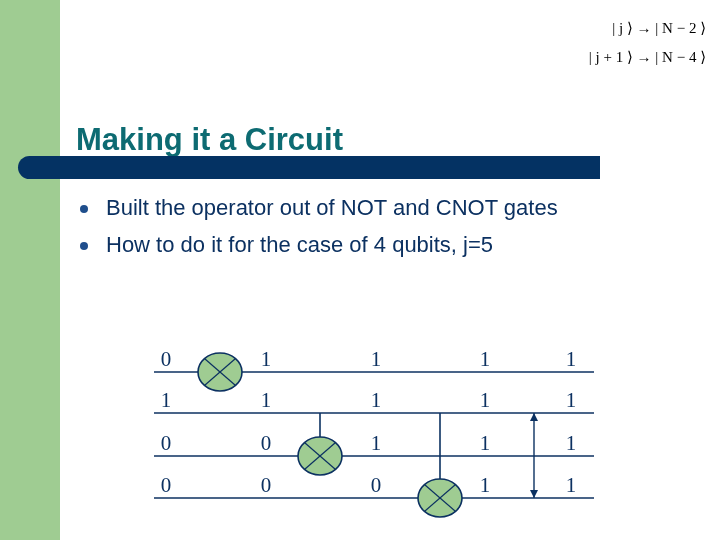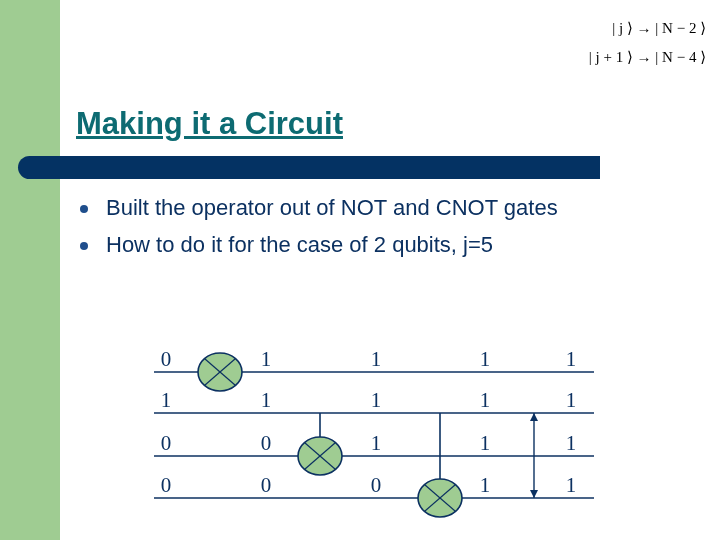--- a/index.html
+++ b/index.html
@@ -47,27 +47,26 @@
     font-family: "Liberation Serif", serif;
     font-size: 15px;
     color: #000000;
     line-height: 1.9;
   }
   .eq-line { white-space: nowrap; }
   
   .title {
     position: absolute;
     left: 76px;
-    top: 106px;
+    top: 122px;
     font-size: 31px;
     font-weight: bold;
     color: #0d6b72;
     letter-spacing: 0px;
     white-space: nowrap;
-    text-decoration: underline;
   }
   
   .rule-bar {
     position: absolute;
     left: 18px;
     top: 156px;
     width: 582px;
     height: 23px;
     background: #043263;
     border-top-left-radius: 12px;
@@ -141,21 +140,21 @@
 
   <div class="rule-bar"></div>
 
   <div class="bullets">
     <div class="bullet-row">
       <span class="bullet-mark"><span class="dot"></span></span>
       <span class="bullet-text">Built the operator out of NOT and CNOT gates</span>
     </div>
     <div class="bullet-row">
       <span class="bullet-mark"><span class="dot"></span></span>
-      <span class="bullet-text">How to do it for the case of 2 qubits, j=5</span>
+      <span class="bullet-text">How to do it for the case of 4 qubits, j=5</span>
     </div>
   </div>
 
   <div class="circuit">
     <svg width="720" height="540" viewBox="0 0 720 540" xmlns="http://www.w3.org/2000/svg">
       <g id="circuit-wires">
           <line x1="154" y1="372" x2="594" y2="372" stroke="#0c3161" stroke-width="1.6"></line>
           <line x1="154" y1="413" x2="594" y2="413" stroke="#0c3161" stroke-width="1.6"></line>
           <line x1="154" y1="456" x2="594" y2="456" stroke="#0c3161" stroke-width="1.6"></line>
           <line x1="154" y1="498" x2="594" y2="498" stroke="#0c3161" stroke-width="1.6"></line>

